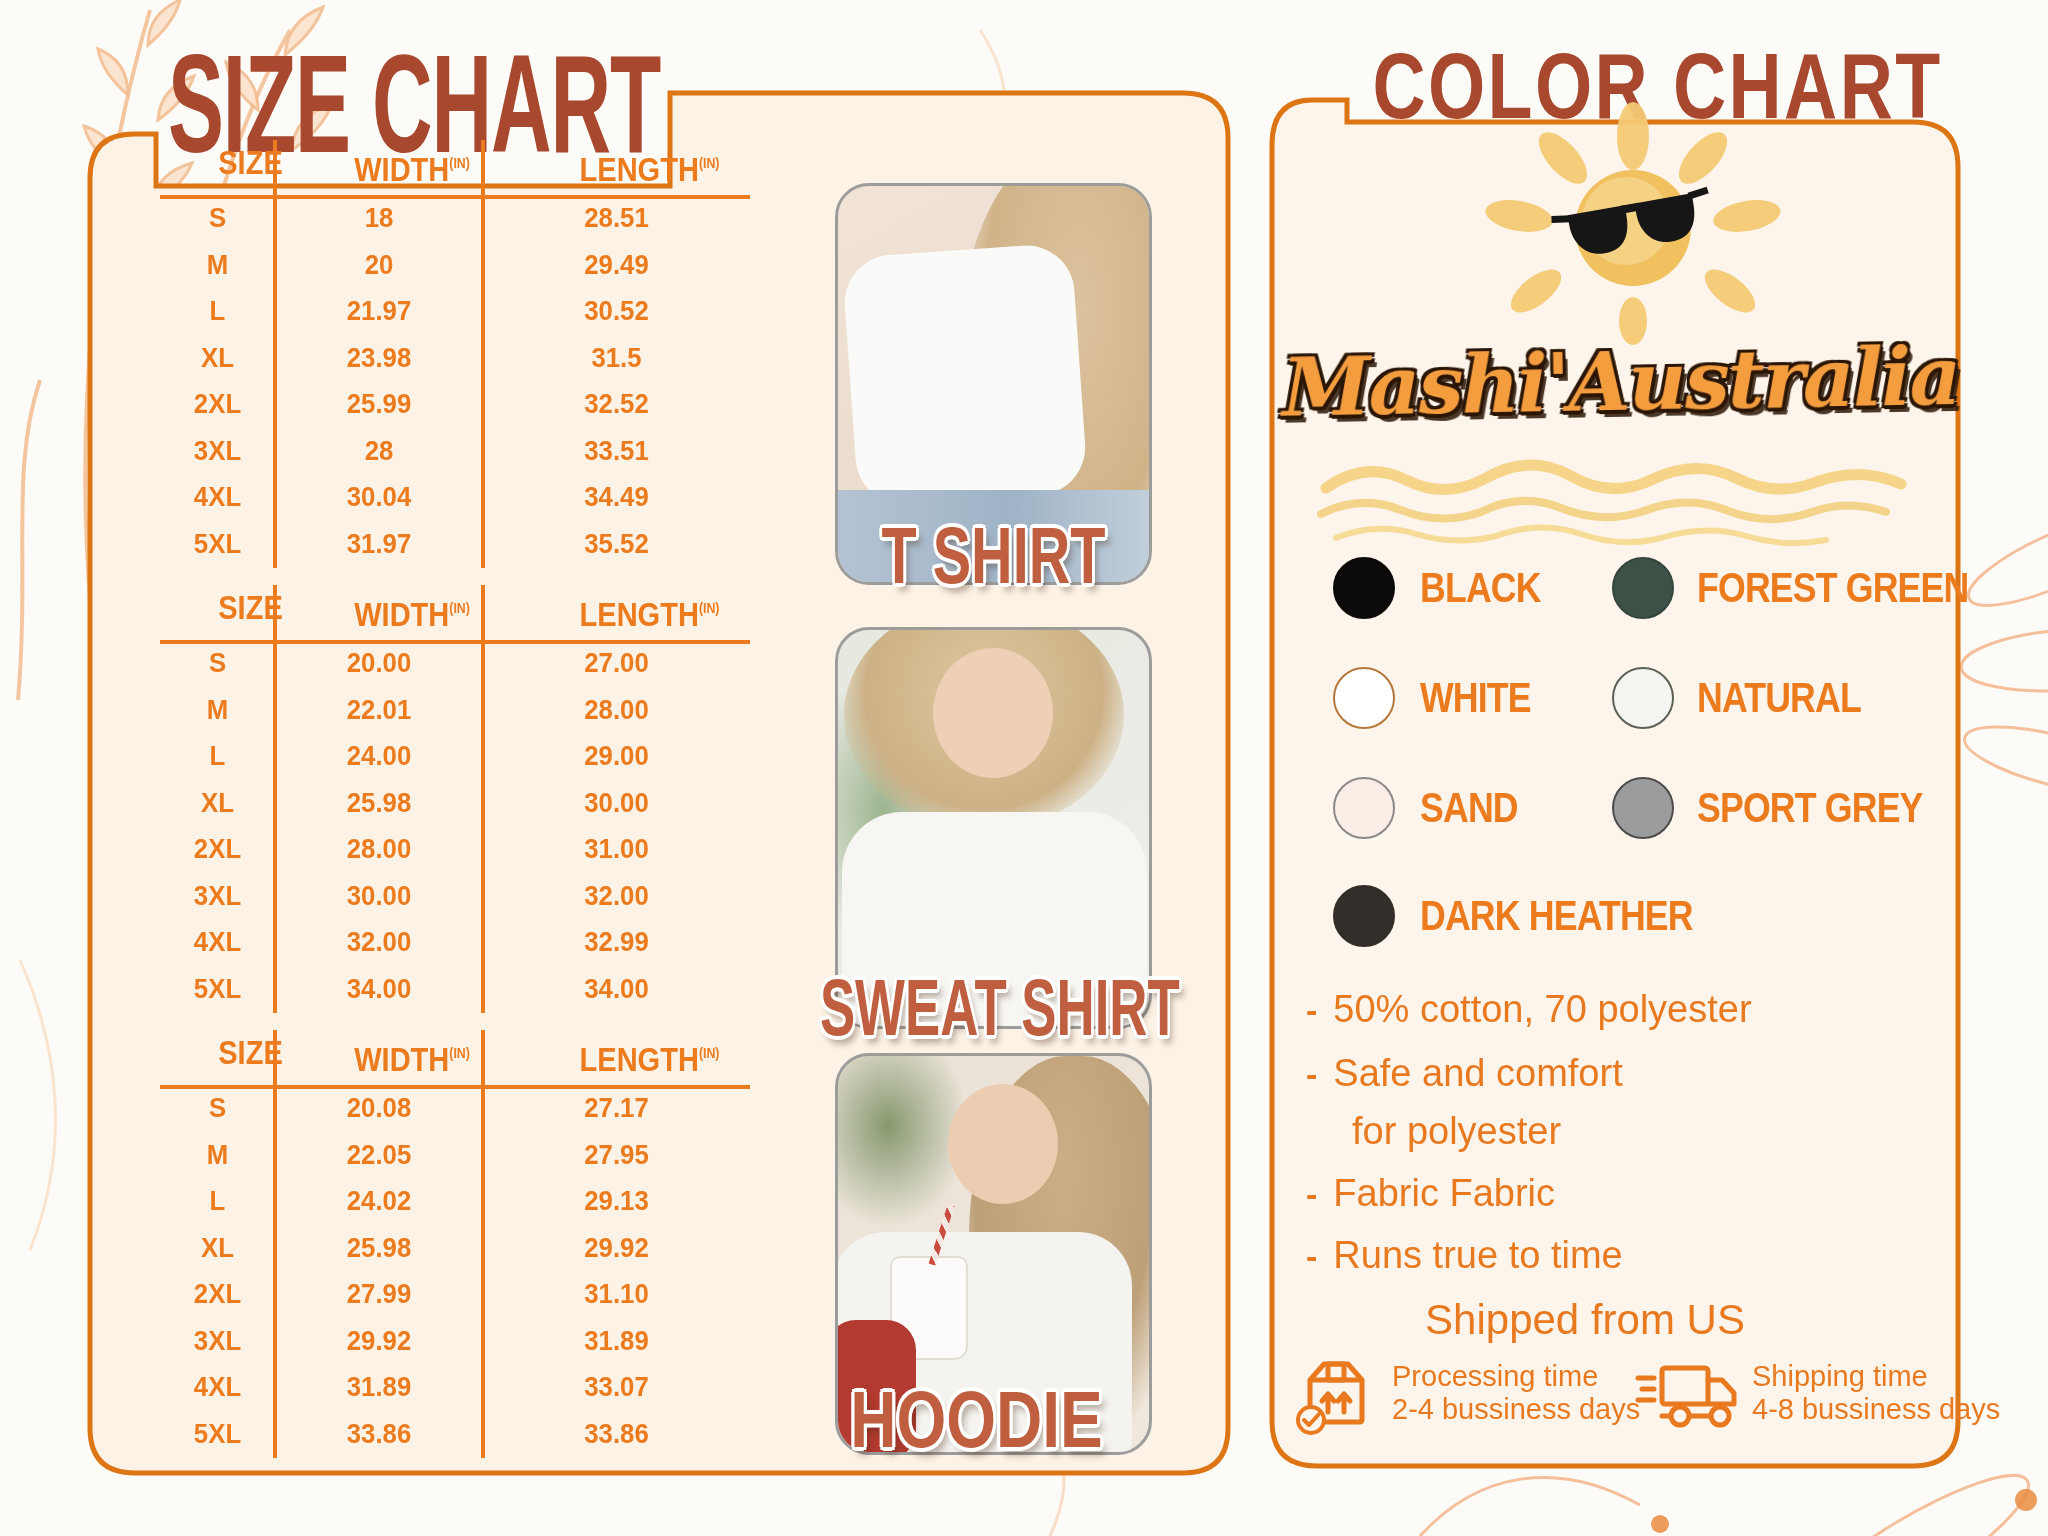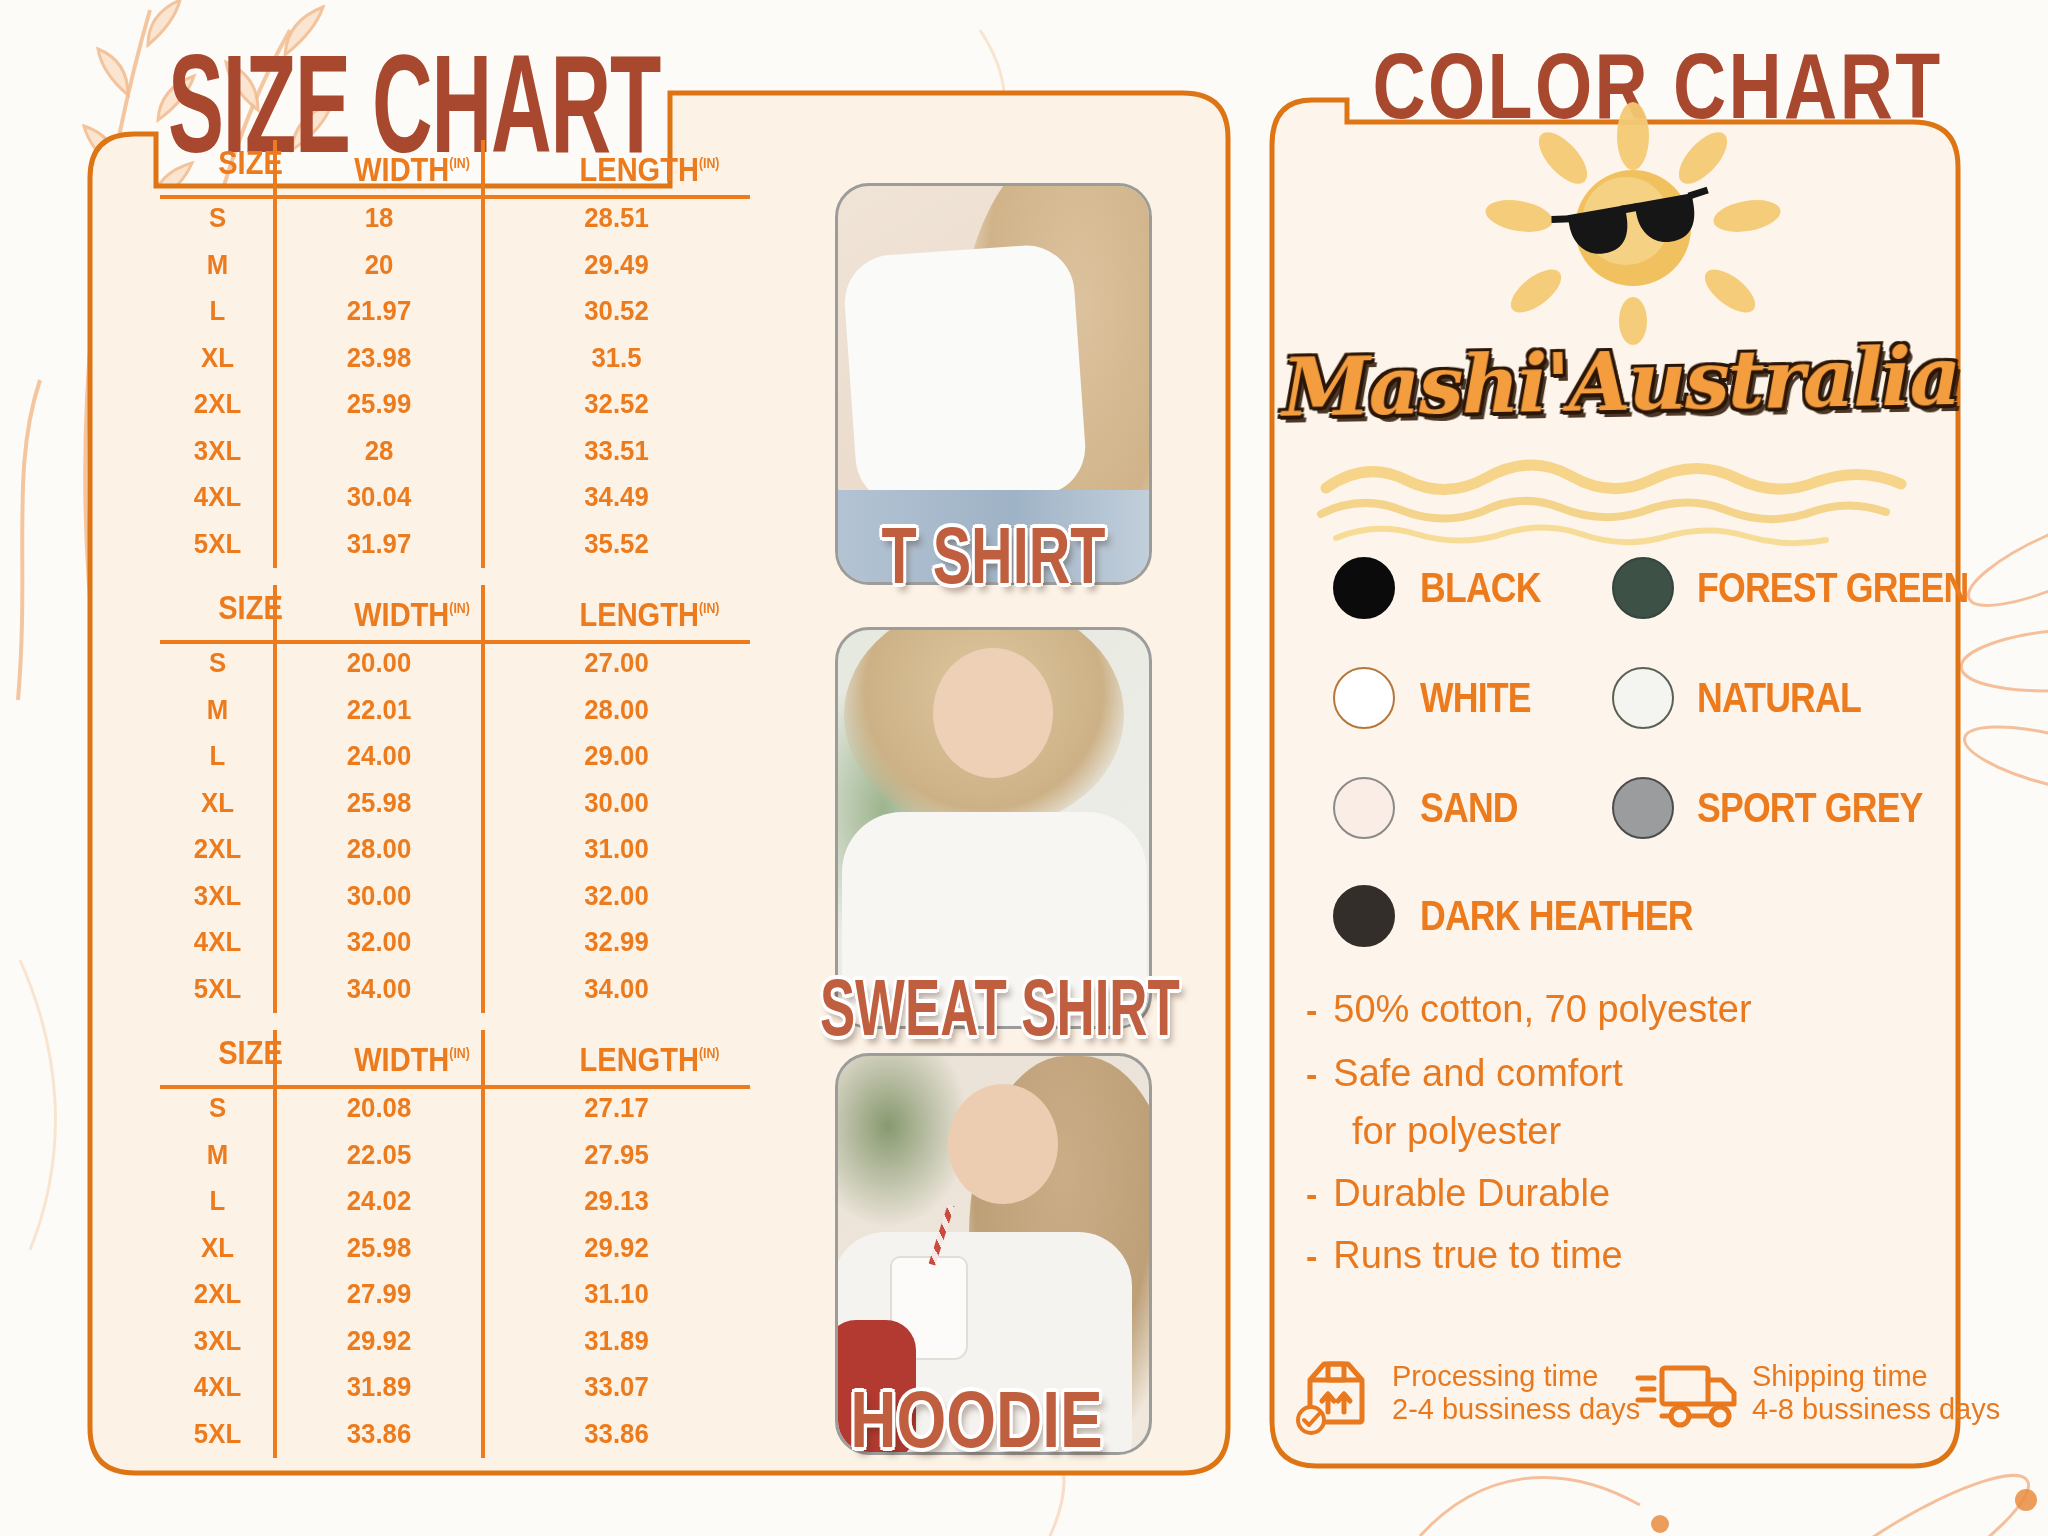--- a/index.html
+++ b/index.html
@@ -352,23 +352,24 @@
   <div class="swatch" style="left: 1333px; top: 777px; background: rgb(249, 237, 229); border-color: rgb(138, 138, 136);"></div>
   <div class="clabel" style="left:1420px;top:777px">SAND</div>
   <div class="swatch" style="left: 1612px; top: 777px; background: rgb(154, 156, 158); border-color: rgb(76, 76, 76);"></div>
   <div class="clabel" style="left:1697px;top:777px">SPORT GREY</div>
   <div class="swatch" style="left: 1333px; top: 885px; background: rgb(51, 46, 41); border-color: rgb(51, 46, 41);"></div>
   <div class="clabel" style="left:1420px;top:885px">DARK HEATHER</div>
 
   <div class="feat" style="top:988px"><span class="dash">-</span><span>50% cotton, 70 polyester</span></div>
   <div class="feat" style="top:1052px"><span class="dash">-</span><span>Safe and comfort</span></div>
   <div class="feat cont" style="top:1110px"><span>for polyester</span></div>
-  <div class="feat" style="top:1172px"><span class="dash">-</span><span>Durable Durable</span></div>
+  <div class="feat" style="top:1172px"><span class="dash">-</span><span>Fabric Fabric</span></div>
   <div class="feat" style="top:1234px"><span class="dash">-</span><span>Runs true to time</span></div>
 
+  <div id="shipped">Shipped from US</div>
 
   <svg width="84" height="88" viewBox="0 0 84 88" style="position:absolute;left:1294px;top:1348px">
     <g fill="none" stroke="var(--bullet-orange,#e8791f)" stroke-width="5" stroke-linecap="round" stroke-linejoin="round">
       <path d="M16,32 L30,16 H54 L68,32"></path>
       <rect x="16" y="32" width="52" height="42" rx="2"></rect>
       <rect x="34" y="16" width="16" height="16"></rect>
       <path d="M34,64 V46 M34,46 l-6,7 M34,46 l6,7"></path>
       <path d="M50,64 V46 M50,46 l-6,7 M50,46 l6,7"></path>
     </g>
     <circle cx="17" cy="72" r="13" fill="var(--panel-bg-right,#fdf5eb)" stroke="var(--bullet-orange,#e8791f)" stroke-width="4"></circle>

